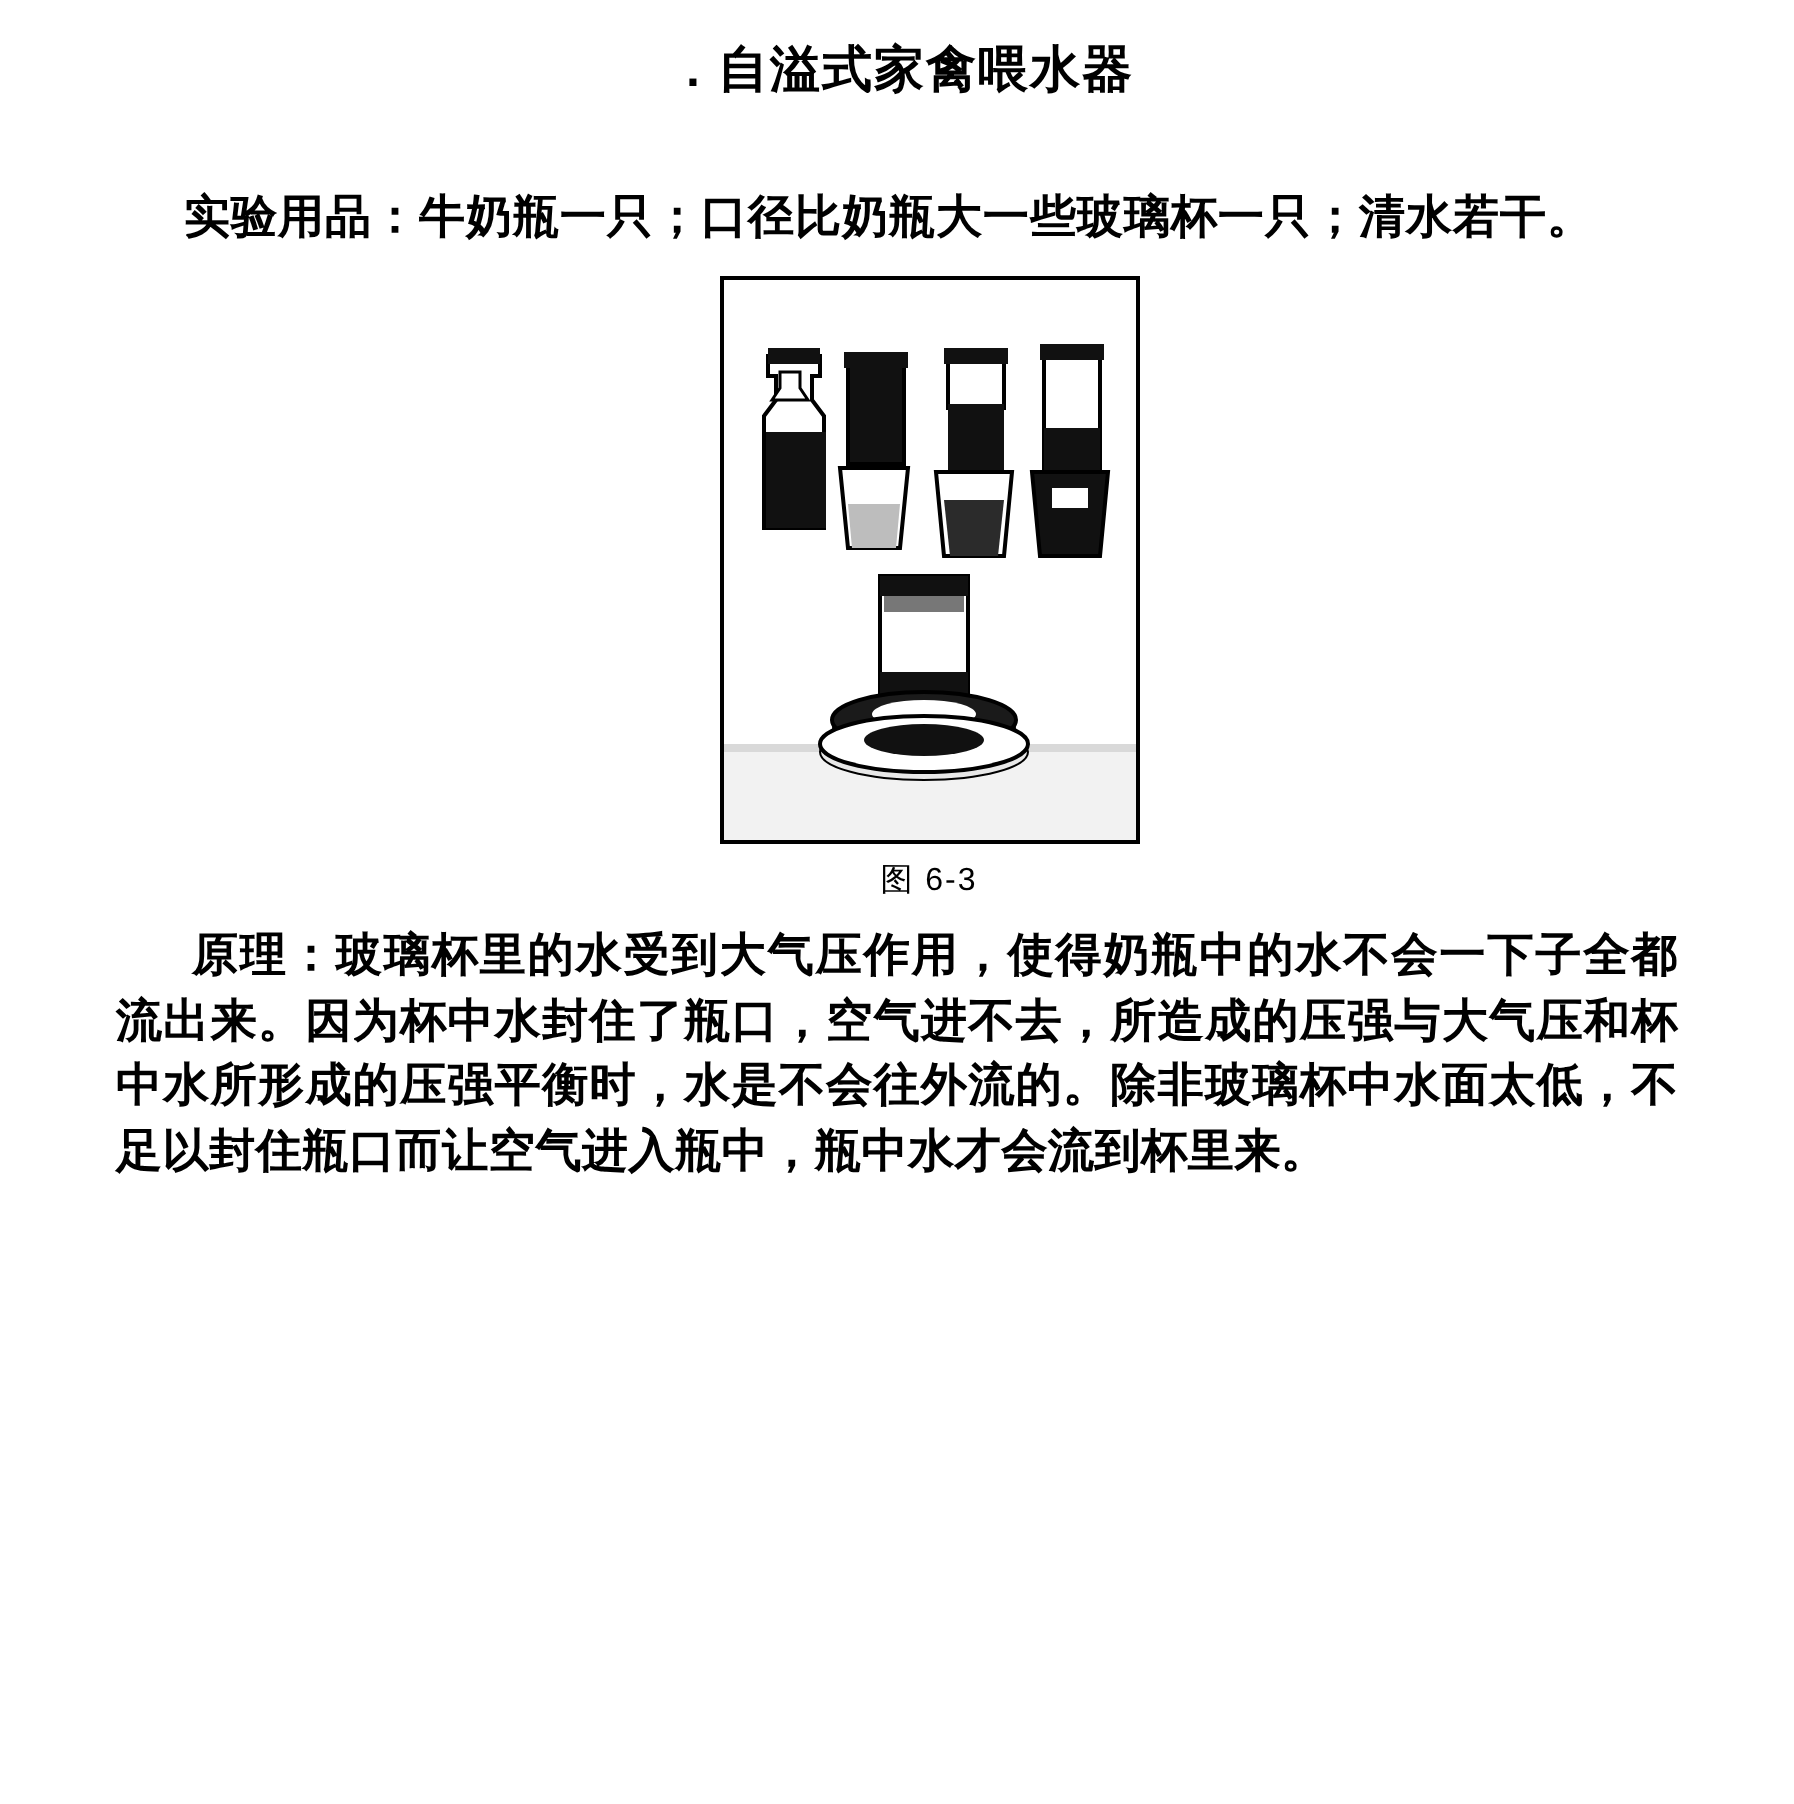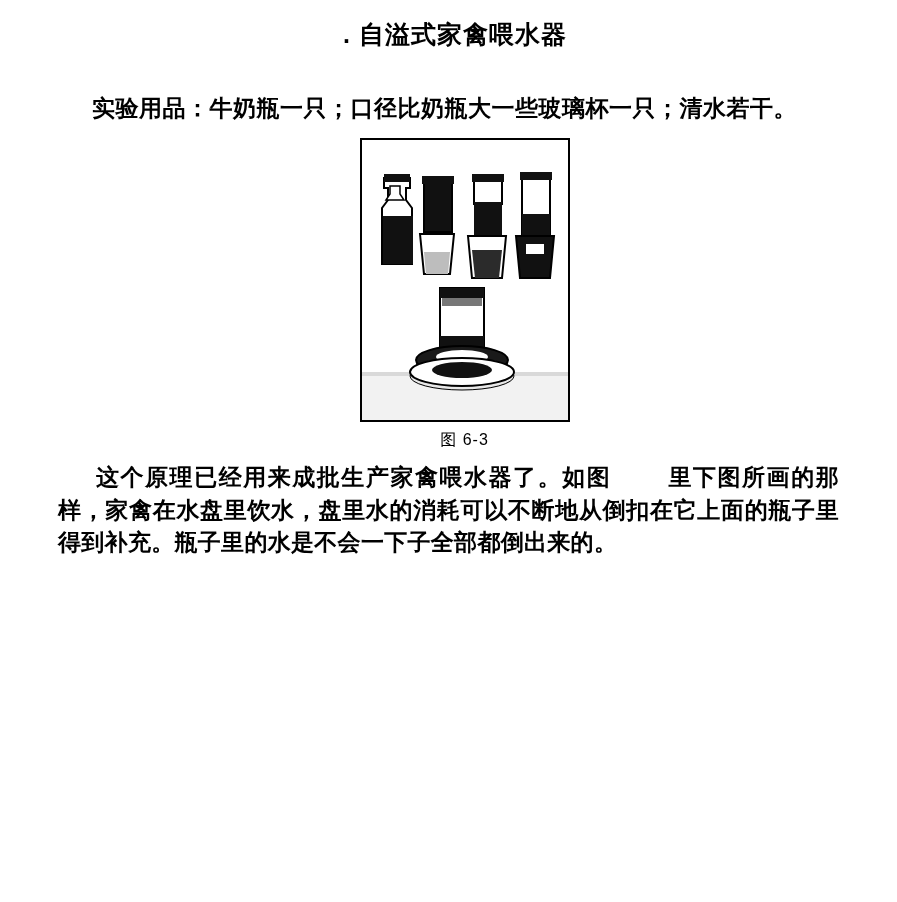--- a/index.html
+++ b/index.html
@@ -136,17 +136,17 @@
           <ellipse cx="100" cy="232" rx="52" ry="14" fill="#ffffff" stroke="#000" stroke-width="2"></ellipse>
           <ellipse cx="100" cy="230" rx="30" ry="8" fill="#111"></ellipse>
         </g>
       </svg>
     </div>
     <div class="figure-caption">图 6-3</div>
   </div>
 
   <div class="body-text">
 
+    <p class="para"><span>原理：玻璃杯里的水受到大气压作用，使得奶瓶中的水不会一下子全都流出来。因为杯中水封住了瓶口，空气进不去，所造成的压强与大气压和杯中水所形成的压强平衡时，水是不会往外流的。除非玻璃杯中水面太低，不足以封住瓶口而让空气进入瓶中，瓶中水才会流到杯里来。</span></p>
 
-    <p class="para"><span>这个原理已经用来成批生产家禽喂水器了。如图</span><span class="gap-ref"></span><span>里下图所画的那样，家禽在水盘里饮水，盘里水的消耗可以不断地从倒扣在它上面的瓶子里得到补充。瓶子里的水是不会一下子全部都倒出来的。</span></p>
   </div>
 
 </div>
 
 </body></html>

